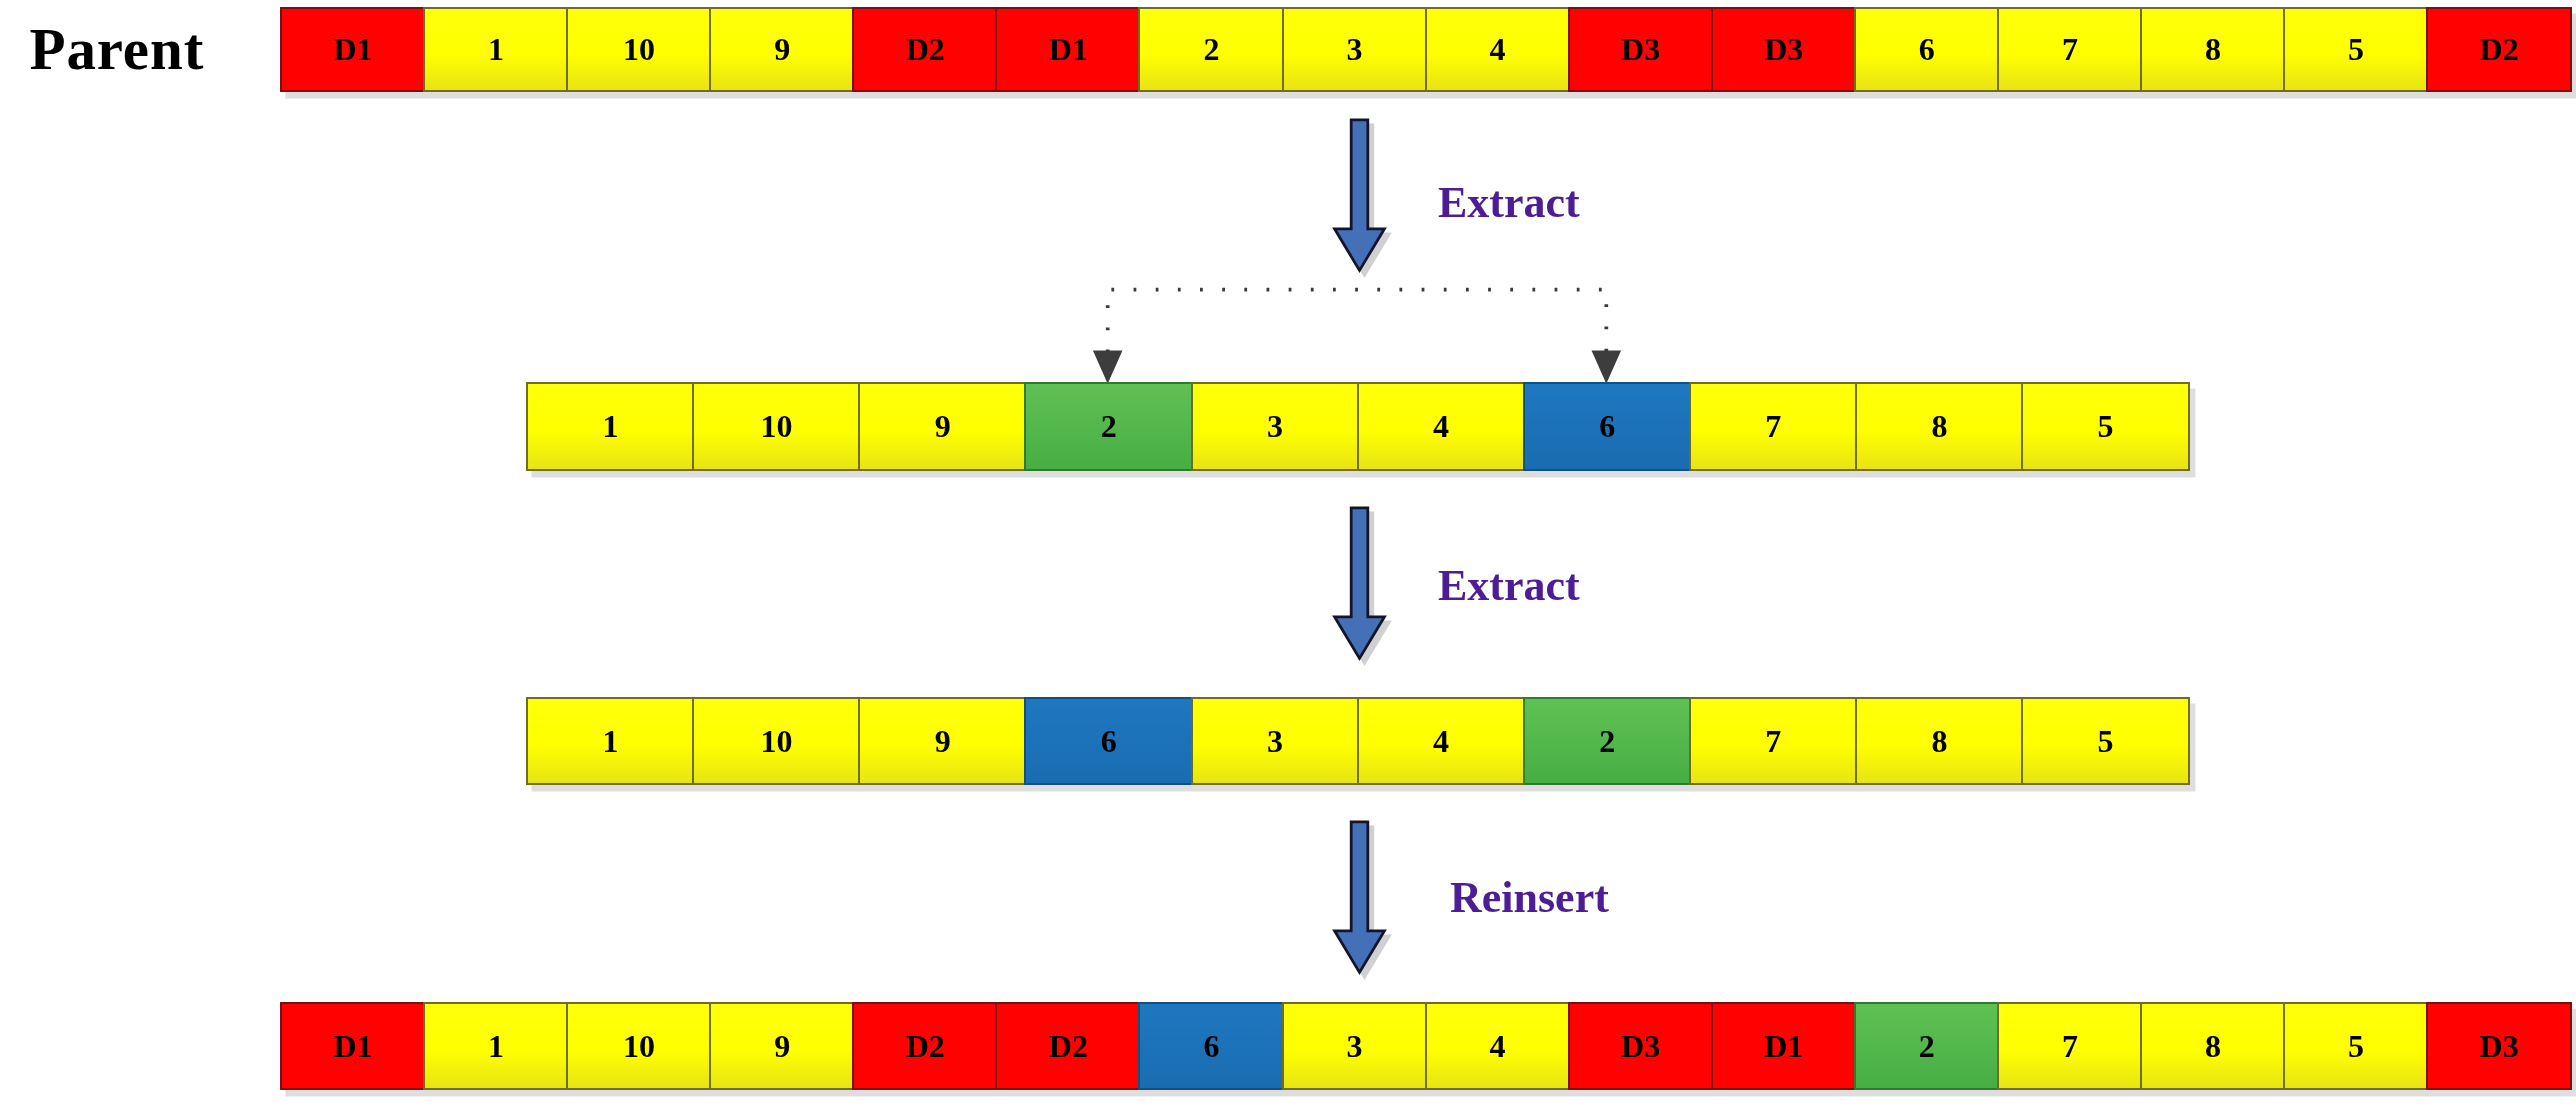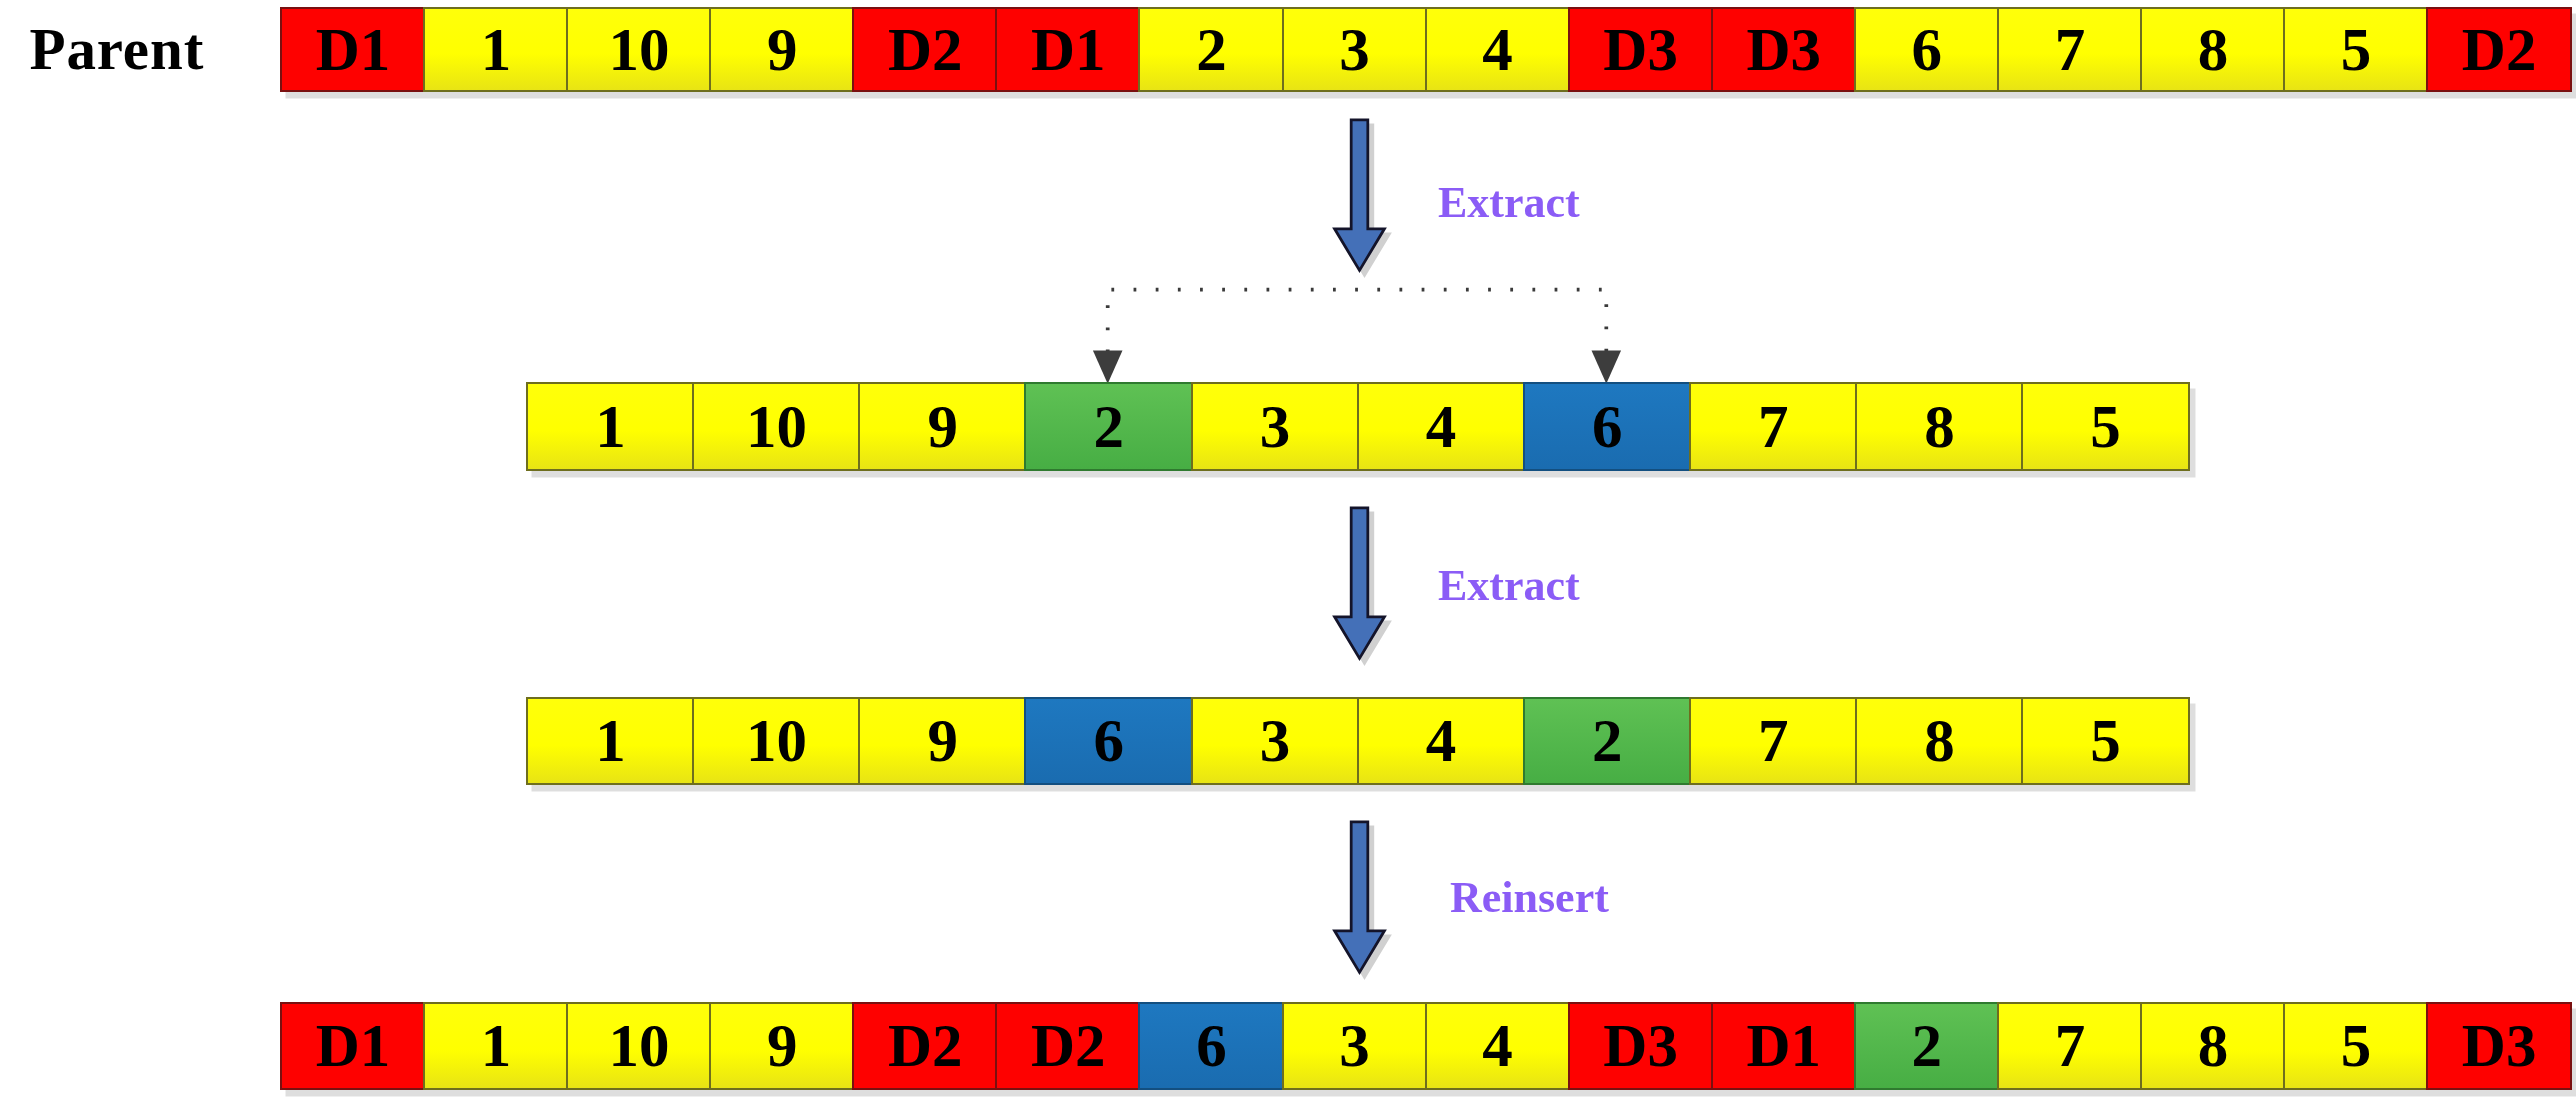--- a/index.html
+++ b/index.html
@@ -28,21 +28,21 @@
     box-shadow:5.5px 6.5px 0 rgba(160,160,160,0.35);
   }
   #row-parent    { left:280px; top:7.4px;    width:2292px; height:85px; }
   #row-extracted { left:526px; top:382px;  width:1664px; height:89px; }
   #row-mutated   { left:526px; top:697px;  width:1664px; height:88px; }
   #row-child     { left:280px; top:1002px; width:2292px; height:88px; }
 
   .cell {
     flex:1;
     display:flex; align-items:center; justify-content:center;
-    font-weight:bold; font-size:61px; color:#000;
+    font-weight:bold; font-size:32px; color:#000;
     border:2.8px solid #6e6e1e;
     margin-left:-2.8px;
     box-sizing:border-box;
     text-align:right;
   }
   .cell:first-child { margin-left:0; }
   .cell.yellow {
     background:linear-gradient(180deg, var(--yellow-light) 0%, var(--yellow) 55%, var(--yellow-dark) 100%);
     border-color:#6e6e1e;
   }
@@ -62,21 +62,21 @@
   #arrow-mutation { top:506px; }
   #arrow-reinsert { top:820px; }
   .flow-arrow polygon.main {
     fill:var(--arrow); stroke:#14142a; stroke-width:3; stroke-linejoin:miter;
   }
   .flow-arrow { filter:drop-shadow(5.5px 5.5px 0 rgba(170,170,170,0.55)); }
 
   
   .step-label {
     position:absolute; left:1438px;
-    font-weight:bold; font-size:44px; color:#8b5cf6;
+    font-weight:bold; font-size:44px; color:#4c1d95;
   }
   #steplabel-extract  { top:177px; }
   #steplabel-mutation { top:560px; }
   #steplabel-reinsert { top:872px;margin-left:12px; }
 
   
   #bracket { position:absolute; left:1080px; top:282px; width:554px; height:125px; }
   #bracket polyline {
     fill:none; stroke:#3a3a3a; stroke-width:4;
     stroke-dasharray:3 21;

